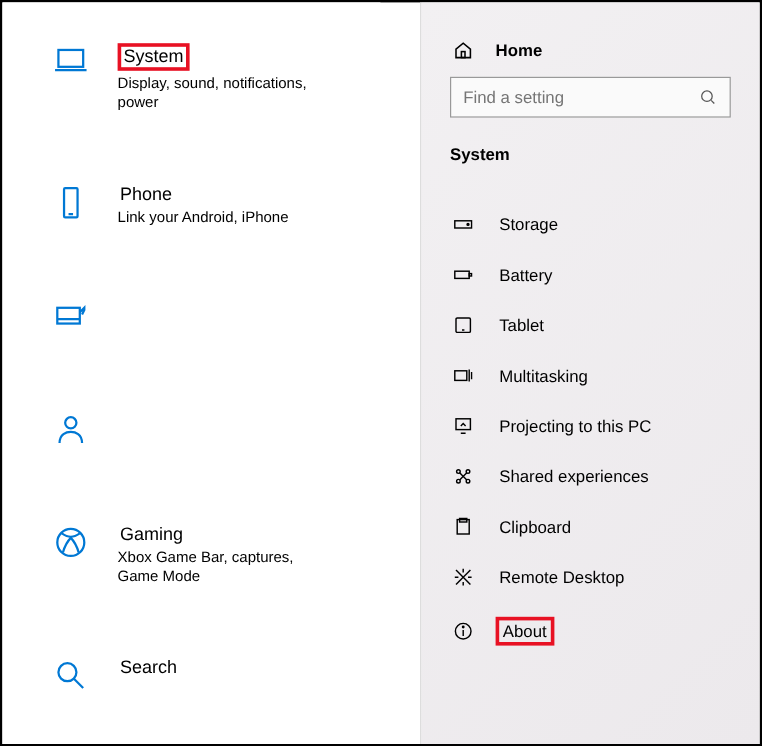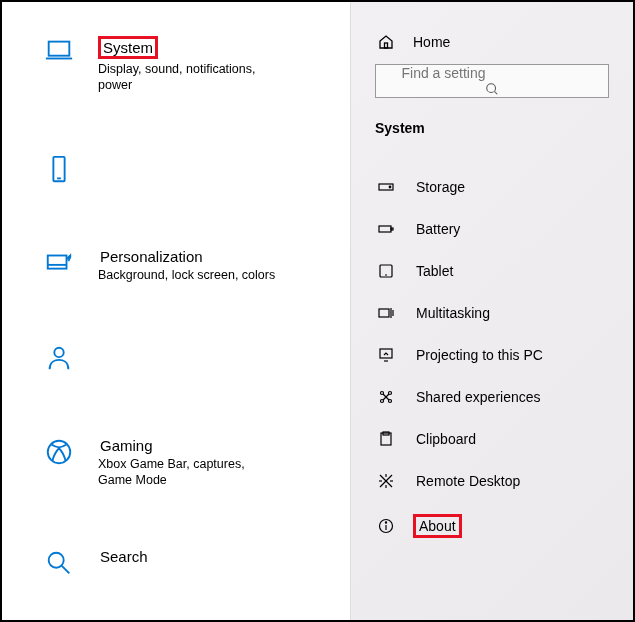--- a/index.html
+++ b/index.html
@@ -65,40 +65,40 @@
 .highlight-red {
   border: 3px solid #e81123;
 }
 .spacer { height: 40px; }
 
 .home-row {
   display: flex;
   align-items: center;
   padding: 4px 0 14px 0;
   cursor: pointer;
+  font-weight: bold;
 }
 .home-icon {
   width: 22px;
   display: flex;
   align-items: center;
   justify-content: center;
   margin-right: 16px;
 }
 .home-icon svg { width: 16px; height: 16px; }
 .home-label { font-size: 14px; }
 
 .search-box {
   display: flex;
   align-items: center;
   border: 1px solid #999;
   background: #fafafa;
   height: 34px;
   padding: 0 10px;
   margin-bottom: 22px;
-  flex-direction: column;
 }
 .search-input {
   flex: 1;
   border: none;
   background: transparent;
   font-size: 14px;
   color: #666;
   outline: none;
 }
 .search-icon {
@@ -156,35 +156,35 @@
 
     <div class="spacer"></div>
 
     <div class="cat-item">
       <div class="cat-icon">
         <svg viewBox="0 0 32 32" fill="none" stroke="currentColor" stroke-width="2">
           <rect x="10" y="3" width="12" height="26" rx="1"></rect>
           <line x1="14" y1="26" x2="18" y2="26"></line>
         </svg>
       </div>
+      <div class="cat-text">
+        <span class="cat-title">Phone</span>
+        <div class="cat-desc">Link your Android, iPhone</div>
+      </div>
     </div>
 
     <div class="spacer"></div>
 
     <div class="cat-item">
       <div class="cat-icon">
         <svg viewBox="0 0 32 32" fill="none" stroke="currentColor" stroke-width="2">
           <rect x="4" y="8" width="20" height="14"></rect>
           <path d="M24 12 L28 8 L28 10 L26 14"></path>
           <line x1="4" y1="18" x2="24" y2="18"></line>
         </svg>
-      </div>
-      <div class="cat-text">
-        <span class="cat-title">Personalization</span>
-        <div class="cat-desc">Background, lock screen, colors</div>
       </div>
     </div>
 
     <div class="spacer"></div>
 
     <div class="cat-item">
       <div class="cat-icon">
         <svg viewBox="0 0 32 32" fill="none" stroke="currentColor" stroke-width="2">
           <circle cx="16" cy="10" r="5"></circle>
           <path d="M6 28 C6 20 12 18 16 18 C20 18 26 20 26 28"></path>

